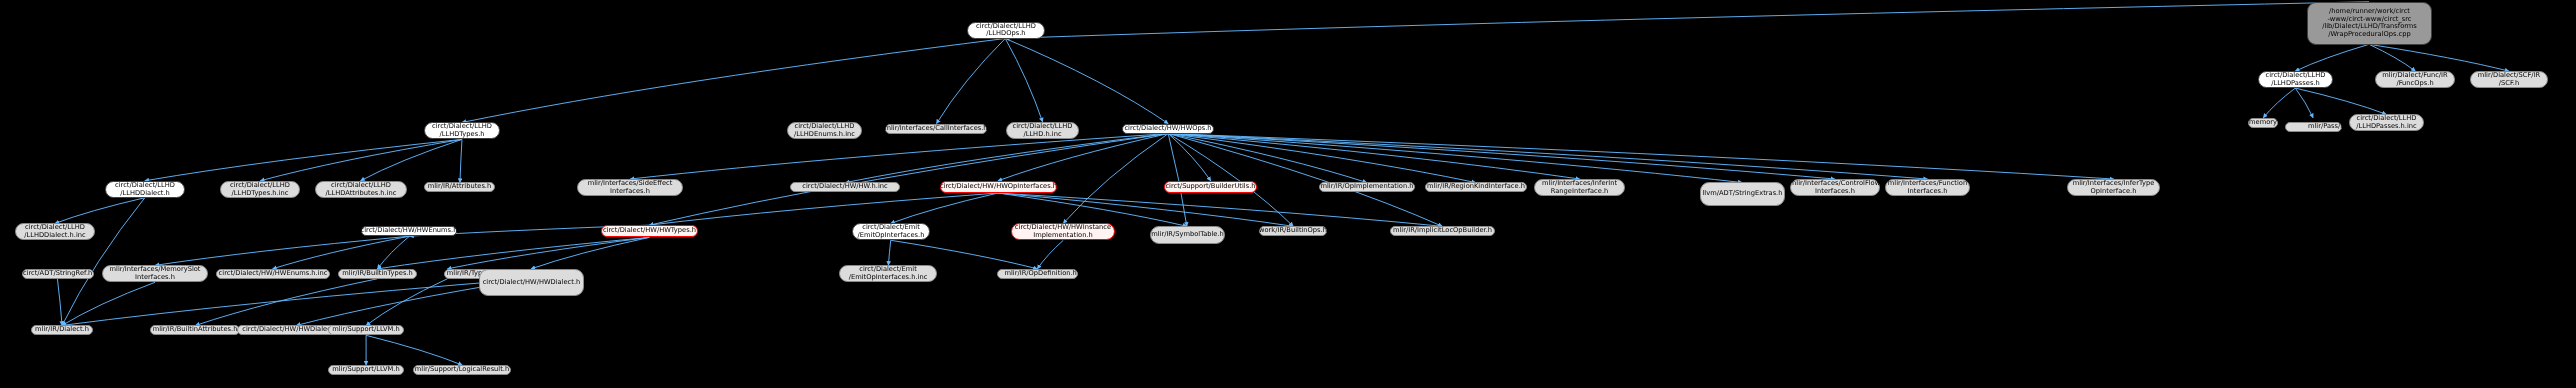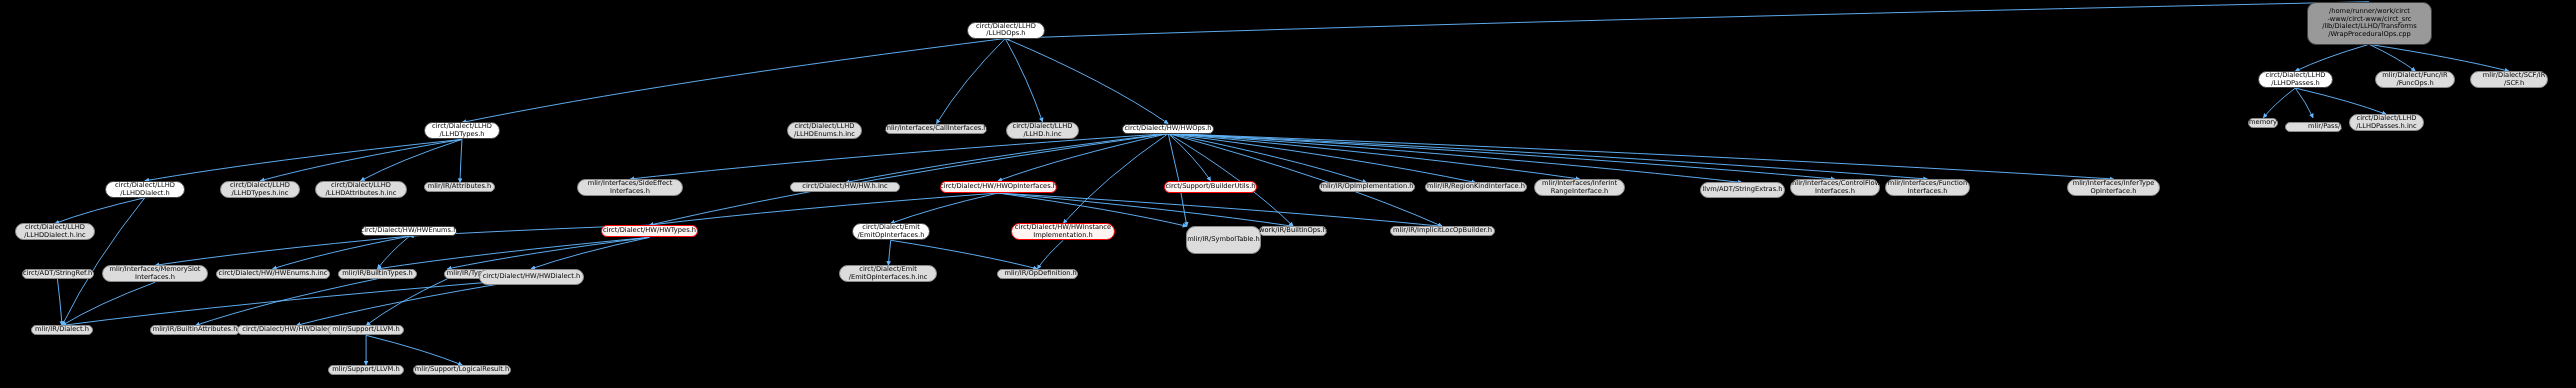--- a/index.html
+++ b/index.html
@@ -112,21 +112,21 @@
   </svg>
   <div id="node-layer">
       <div class="node n-root" style="left: 2307px; top: 1.7px; width: 125px; height: 43px;"><span>/home/runner/work/circt
 -www/circt-www/circt_src
 /lib/Dialect/LLHD/Transforms
 /WrapProceduralOps.cpp</span></div>
       <div class="node n-white" style="left: 2258px; top: 71px; width: 75px; height: 17px;"><span>circt/Dialect/LLHD
 /LLHDPasses.h</span></div>
       <div class="node n-grey" style="left: 2375px; top: 71px; width: 80px; height: 17px;"><span>mlir/Dialect/Func/IR
 /FuncOps.h</span></div>
-      <div class="node n-grey" style="left: 2470px; top: 71px; width: 78px; height: 17px; justify-content: flex-end;"><span>mlir/Dialect/SCF/IR
+      <div class="node n-grey" style="left: 2470px; top: 71px; width: 78px; height: 17px;"><span>mlir/Dialect/SCF/IR
 /SCF.h</span></div>
       <div class="node n-grey" style="left: 2248px; top: 118px; width: 30px; height: 10px;"><span>memory</span></div>
       <div class="node n-grey" style="left: 2285px; top: 122px; width: 57px; height: 10px; padding-left: 44px;"><span>mlir/Pass/Pass.h</span></div>
       <div class="node n-grey" style="left: 2349px; top: 114px; width: 75px; height: 17px;"><span>circt/Dialect/LLHD
 /LLHDPasses.h.inc</span></div>
       <div class="node n-white" style="left: 967px; top: 21.6px; width: 78px; height: 17px;"><span>circt/Dialect/LLHD
 /LLHDOps.h</span></div>
       <div class="node n-white" style="left: 424px; top: 122px; width: 76px; height: 17px;"><span>circt/Dialect/LLHD
 /LLHDTypes.h</span></div>
       <div class="node n-grey" style="left: 787px; top: 122px; width: 75px; height: 17px;"><span>circt/Dialect/LLHD
@@ -144,45 +144,45 @@
       <div class="node n-grey" style="left: 424px; top: 182px; width: 71px; height: 10px;"><span>mlir/IR/Attributes.h</span></div>
       <div class="node n-grey" style="left: 577px; top: 179px; width: 106px; height: 17px;"><span>mlir/Interfaces/SideEffect
 Interfaces.h</span></div>
       <div class="node n-grey" style="left: 790px; top: 182px; width: 110px; height: 10px;"><span>circt/Dialect/HW/HW.h.inc</span></div>
       <div class="node n-red" style="left: 940px; top: 181px; width: 117px; height: 12.2px;"><span>circt/Dialect/HW/HWOpInterfaces.h</span></div>
       <div class="node n-red" style="left: 1164px; top: 181px; width: 93px; height: 12.2px;"><span>circt/Support/BuilderUtils.h</span></div>
       <div class="node n-grey" style="left: 1319px; top: 182px; width: 96px; height: 10px;"><span>mlir/IR/OpImplementation.h</span></div>
       <div class="node n-grey" style="left: 1425px; top: 182px; width: 102px; height: 10px;"><span>mlir/IR/RegionKindInterface.h</span></div>
       <div class="node n-grey" style="left: 1534px; top: 179px; width: 91px; height: 17px;"><span>mlir/Interfaces/InferInt
 RangeInterface.h</span></div>
-      <div class="node n-grey" style="left: 1700px; top: 182px; width: 85px; height: 16px;"><span>llvm/ADT/StringExtras.h</span></div>
+      <div class="node n-grey" style="left: 1700px; top: 182px; width: 85px; height: 24px;"><span>llvm/ADT/StringExtras.h</span></div>
       <div class="node n-grey" style="left: 1790px; top: 179px; width: 90px; height: 17px;"><span>mlir/Interfaces/ControlFlow
 Interfaces.h</span></div>
       <div class="node n-grey" style="left: 1885px; top: 179px; width: 85px; height: 17px;"><span>mlir/Interfaces/Function
 Interfaces.h</span></div>
       <div class="node n-grey" style="left: 2067px; top: 179px; width: 93px; height: 17px;"><span>mlir/Interfaces/InferType
 OpInterface.h</span></div>
       <div class="node n-grey" style="left: 15px; top: 223px; width: 80px; height: 17px;"><span>circt/Dialect/LLHD
 /LLHDDialect.h.inc</span></div>
       <div class="node n-white" style="left: 361px; top: 226px; width: 96px; height: 10px;"><span>circt/Dialect/HW/HWEnums.h</span></div>
       <div class="node n-red" style="left: 601px; top: 225px; width: 97px; height: 12.2px;"><span>circt/Dialect/HW/HWTypes.h</span></div>
       <div class="node n-white" style="left: 852px; top: 223px; width: 78px; height: 17px;"><span>circt/Dialect/Emit
 /EmitOpInterfaces.h</span></div>
       <div class="node n-red" style="left: 1011px; top: 223px; width: 104px; height: 17px;"><span>circt/Dialect/HW/HWInstance
 Implementation.h</span></div>
-      <div class="node n-grey" style="left: 1150px; top: 226px; width: 75px; height: 28px; margin-left: 36px;"><span>mlir/IR/SymbolTable.h</span></div>
+      <div class="node n-grey" style="left: 1150px; top: 226px; width: 75px; height: 18px;"><span>mlir/IR/SymbolTable.h</span></div>
       <div class="node n-grey" style="left: 1259px; top: 226px; width: 68px; height: 10px;"><span>work/IR/BuiltinOps.h</span></div>
       <div class="node n-grey" style="left: 1390px; top: 226px; width: 105px; height: 10px;"><span>mlir/IR/ImplicitLocOpBuilder.h</span></div>
       <div class="node n-grey" style="left: 21.6px; top: 269px; width: 72px; height: 10px;"><span>circt/ADT/StringRef.h</span></div>
       <div class="node n-grey" style="left: 102px; top: 265px; width: 106px; height: 17px;"><span>mlir/Interfaces/MemorySlot
 Interfaces.h</span></div>
       <div class="node n-grey" style="left: 216px; top: 269px; width: 114px; height: 10px;"><span>circt/Dialect/HW/HWEnums.h.inc</span></div>
       <div class="node n-grey" style="left: 338px; top: 269px; width: 79px; height: 10px;"><span>mlir/IR/BuiltinTypes.h</span></div>
       <div class="node n-grey" style="left: 420px; top: 269px; width: 55px; height: 10px; margin-left: 24px;"><span>mlir/IR/Types.h</span></div>
-      <div class="node n-grey" style="left: 479px; top: 269px; width: 105px; height: 16px;"><span>circt/Dialect/HW/HWDialect.h</span></div>
+      <div class="node n-grey" style="left: 479px; top: 269px; width: 105px; height: 27px;"><span>circt/Dialect/HW/HWDialect.h</span></div>
       <div class="node n-grey" style="left: 839px; top: 265px; width: 98px; height: 17px;"><span>circt/Dialect/Emit
 /EmitOpInterfaces.h.inc</span></div>
       <div class="node n-grey" style="left: 997px; top: 269px; width: 81px; height: 10px; padding-left: 8px;"><span>mlir/IR/OpDefinition.h</span></div>
       <div class="node n-grey" style="left: 31px; top: 325px; width: 62px; height: 10px;"><span>mlir/IR/Dialect.h</span></div>
       <div class="node n-grey" style="left: 150px; top: 325px; width: 90px; height: 10px;"><span>mlir/IR/BuiltinAttributes.h</span></div>
       <div class="node n-grey" style="left: 237px; top: 325px; width: 120px; height: 10px;"><span>circt/Dialect/HW/HWDialect.h.inc</span></div>
       <div class="node n-grey" style="left: 328px; top: 325px; width: 76px; height: 10px;"><span>mlir/Support/LLVM.h</span></div>
       <div class="node n-grey" style="left: 328px; top: 365px; width: 76px; height: 10px;"><span>mlir/Support/LLVM.h</span></div>
       <div class="node n-grey" style="left: 413px; top: 365px; width: 98px; height: 10px;"><span>mlir/Support/LogicalResult.h</span></div>
     </div>

